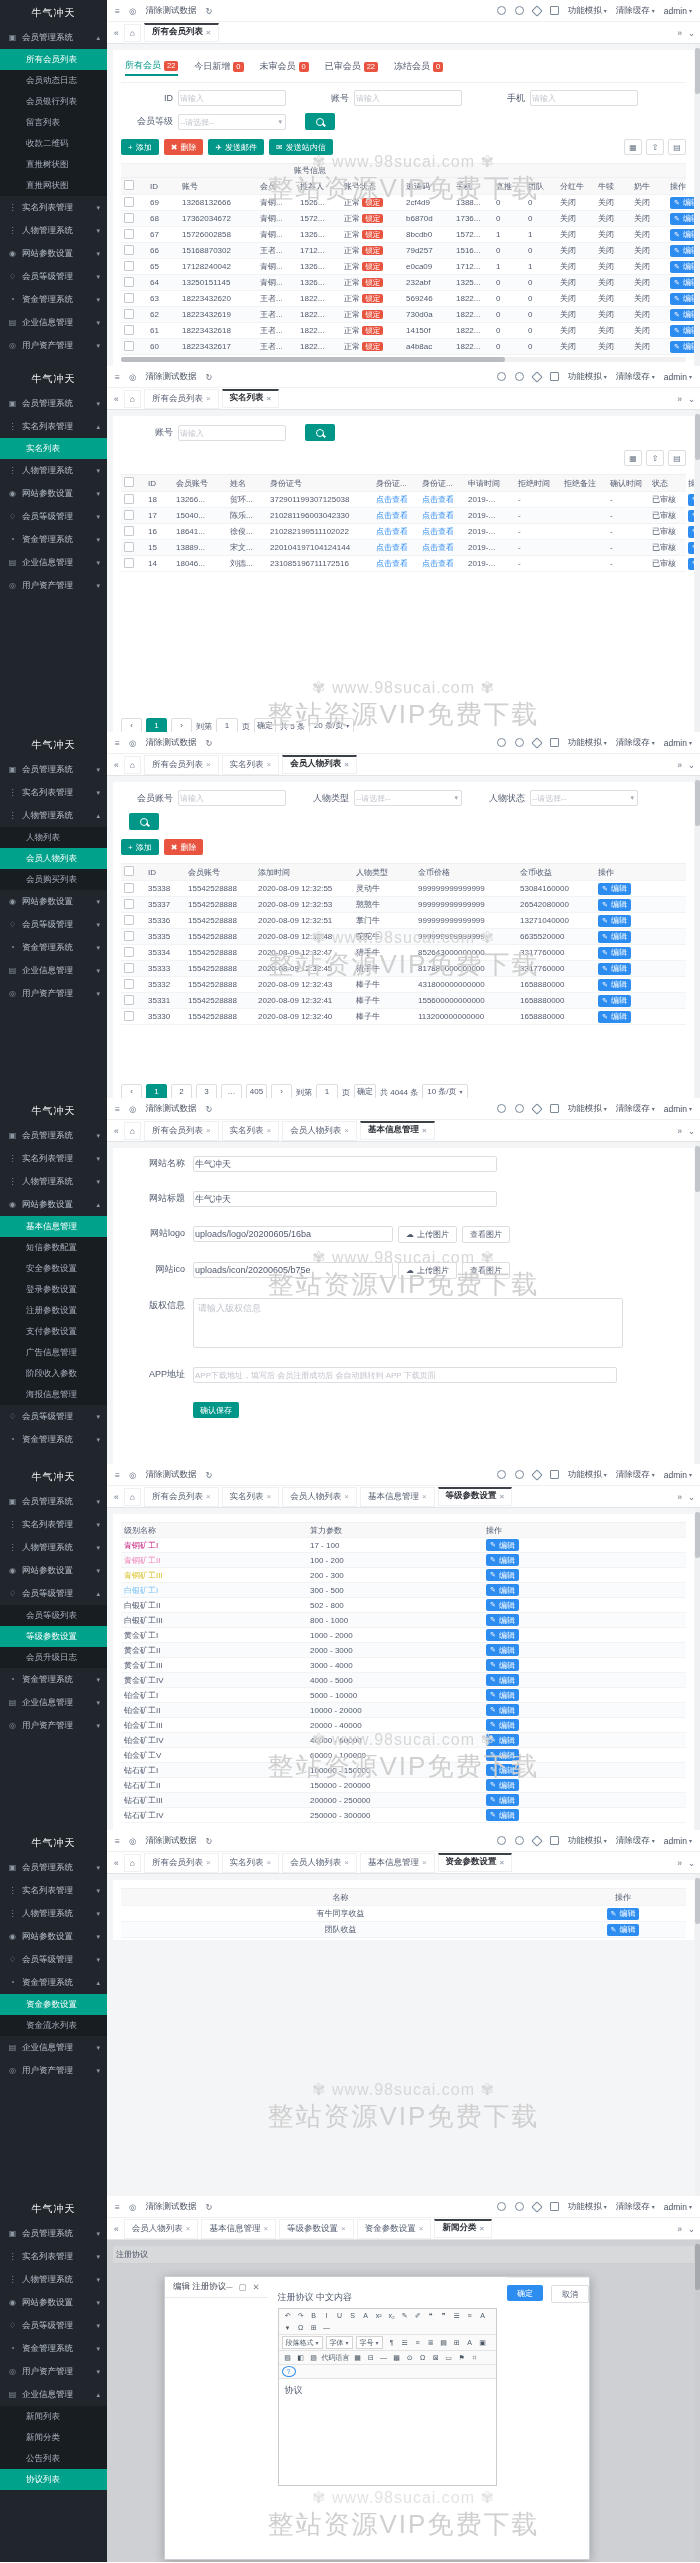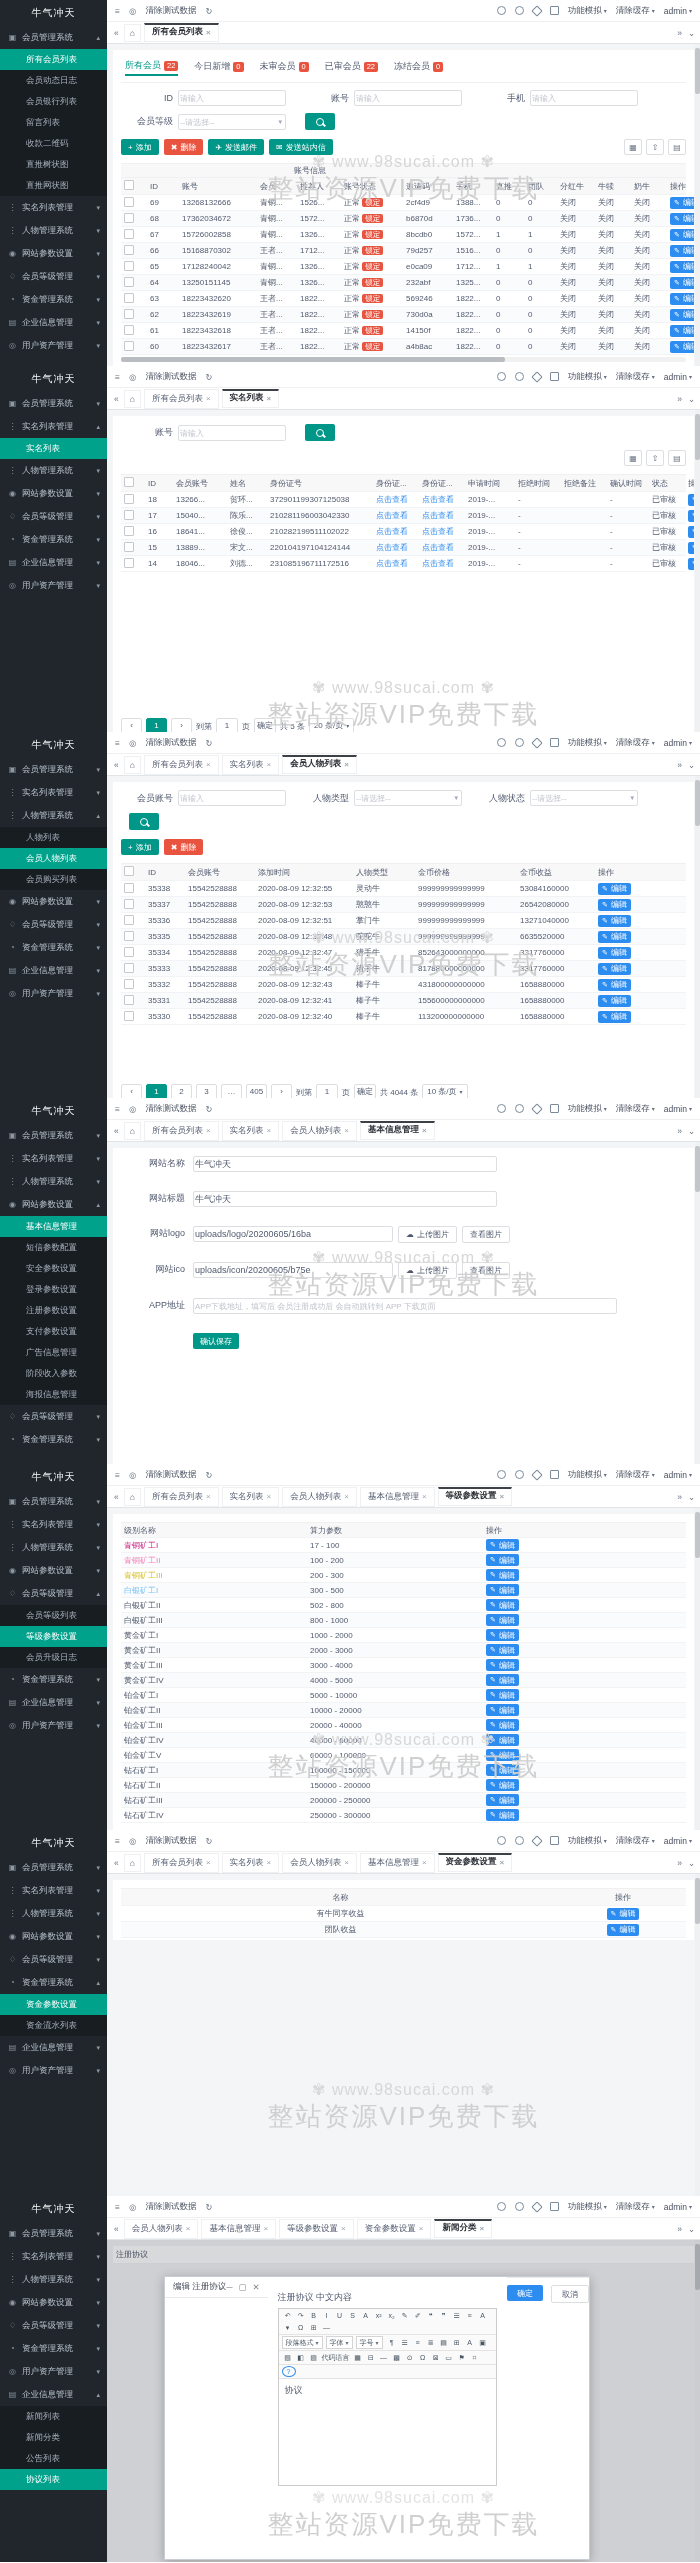--- a/index.html
+++ b/index.html
@@ -1214,20 +1214,24 @@
           <span class="inp val med">uploads/icon/20200605/b75e</span>
           <span class="btn plain file">
               <span>☁</span>
               <span>上传图片</span>
             </span>
           <span class="btn plain file" style="margin-left:5px">
               <span>查看图片</span>
             </span>
         </div>
         <div class="frow">
+          <label>版权信息</label>
+          <span class="txtarea"><span class="ph">请输入版权信息</span></span>
+        </div>
+        <div class="frow">
           <label>APP地址</label>
           <span class="inp long"><span class="ph">APP下载地址，填写后 会员注册成功后 会自动跳转到 APP 下载页面</span></span>
         </div>
         <div class="frow">
             <label></label>
             <span class="btn">确认保存</span>
           </div>
       </div>
       <div class="wm">
           <div class="wm1"><span>✾</span> <span>www.98sucai.com</span> <span>✾</span></div>

